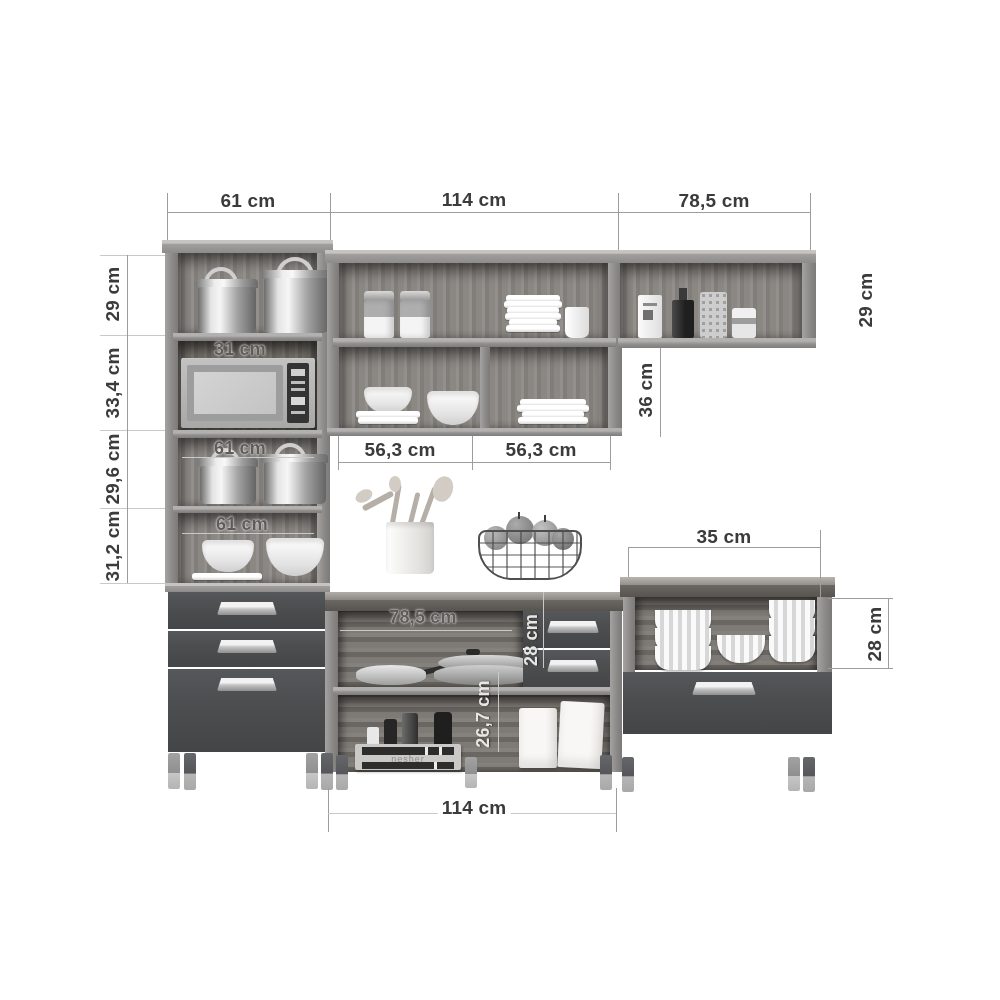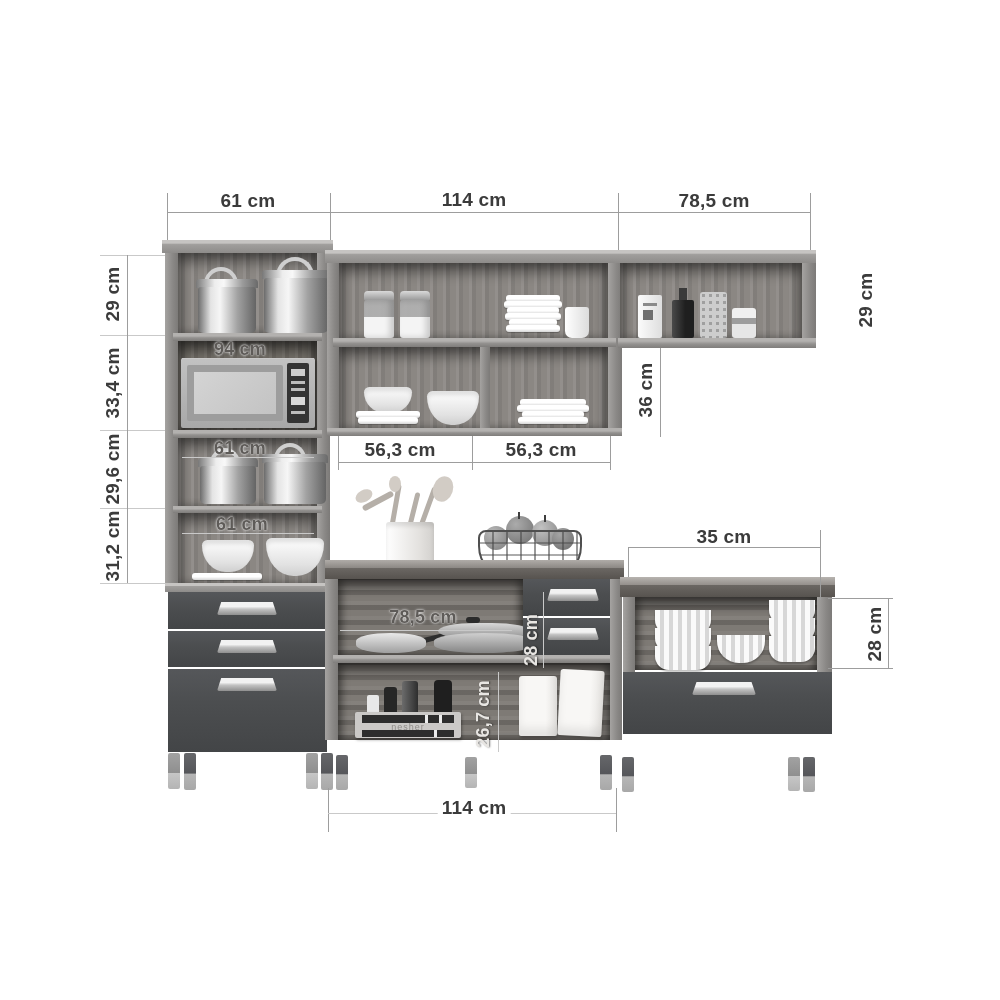--- a/index.html
+++ b/index.html
@@ -187,21 +187,21 @@
       <div class="abs" style="left:52px;top:25px;width:8px;height:13px;background:#3a3a3a;margin-left:7px"></div>
       <div class="abs" style="left:52px;top:37px;width:22px;height:38px;background:linear-gradient(90deg,#4a4a4a,#1f1f1f 60%);border-radius:2px"></div>
       <div class="abs" style="left:80px;top:29px;width:27px;height:46px;border-radius:3px;background:#cdcdcd;background-image:radial-gradient(#9f9f9f 1.5px,transparent 1.6px);background-size:7px 7px"></div>
       <div class="abs" style="left:112px;top:45px;width:24px;height:30px;background:linear-gradient(180deg,#f0f0f0 0 35%,#9d9d9d 35% 55%,#e6e6e6 55%);border-radius:3px"></div>
     </div>
     <div class="wall" style="left:184px;top:13px;width:14px;height:75px"></div>
     <div class="shelf" style="left:0;top:88px;width:198px;height:10px"></div>
   </div>
 
   <div class="lh faint" style="left:182px;top:358px;width:132px"></div>
-  <div class="lab inner" style="left:240px;top:349px">94 cm</div>
+  <div class="lab inner" style="left:240px;top:349px">31 cm</div>
   <div class="lh faint" style="left:182px;top:457px;width:132px"></div>
   <div class="lab inner" style="left:240px;top:448px">61 cm</div>
   <div class="lh faint" style="left:182px;top:533px;width:132px"></div>
   <div class="lab inner" style="left:242px;top:524px">61 cm</div>
 
   <div class="lv" style="left:338px;top:436px;height:34px"></div>
   <div class="lv" style="left:472px;top:436px;height:34px"></div>
   <div class="lv" style="left:610px;top:436px;height:34px"></div>
   <div class="lh" style="left:338px;top:462px;width:272px"></div>
   <div class="lab" style="left:400px;top:450px">56,3 cm</div>
@@ -224,21 +224,21 @@
   <div class="abs" style="left:478px;top:512px;width:100px;height:40px">
     <div class="fruit" style="left:6px;top:14px;width:24px;height:24px;background:radial-gradient(circle at 35% 30%,#b9b9b9,#7d7d7d)"></div>
     <div class="fruit" style="left:28px;top:4px;width:28px;height:28px;background:radial-gradient(circle at 35% 30%,#ababab,#6e6e6e)"></div>
     <div class="fruit" style="left:54px;top:8px;width:26px;height:26px;background:radial-gradient(circle at 35% 30%,#c2c2c2,#828282)"></div>
     <div class="fruit" style="left:74px;top:16px;width:22px;height:22px;background:radial-gradient(circle at 35% 30%,#a5a5a5,#696969)"></div>
     <div class="abs" style="left:40px;top:0;width:2px;height:7px;background:#3e3e3e"></div>
     <div class="abs" style="left:66px;top:3px;width:2px;height:7px;background:#3e3e3e"></div>
   </div>
   <div class="abs" style="left:478px;top:530px;width:100px;height:46px;border:2px solid #4f4f4f;border-radius:8px 8px 34px 34px;background:repeating-linear-gradient(90deg,transparent 0 12px,rgba(70,70,70,.55) 12px 14px),repeating-linear-gradient(0deg,transparent 0 10px,rgba(70,70,70,.45) 10px 12px)"></div>
 
-  <div class="abs" style="left:325px;top:560px;width:299px;height:182px">
+  <div class="abs" style="left:325px;top:592px;width:299px;height:182px">
     <div class="ctop" style="left:0;top:0;width:299px;height:19px">
       <div class="face"></div>
         <div class="edge"></div>
     </div>
     <div class="wall" style="left:0;top:19px;width:13px;height:161px"></div>
     <div class="nicheH" style="left:13px;top:19px;width:185px;height:76px">
       <div class="abs" style="left:76px;top:56px;width:44px;height:5px;background:#2e2e2e;border-radius:3px;transform:rotate(-14deg)"></div>
       <div class="abs" style="left:18px;top:54px;width:70px;height:20px;background:linear-gradient(180deg,#e9e9e9,#9f9f9f);border-radius:50%/40%"></div>
       <div class="abs" style="left:128px;top:38px;width:14px;height:6px;background:#2b2b2b;border-radius:3px"></div>
       <div class="abs" style="left:100px;top:44px;width:92px;height:16px;background:linear-gradient(180deg,#d9d9d9,#8e8e8e);border-radius:50%/60%"></div>

